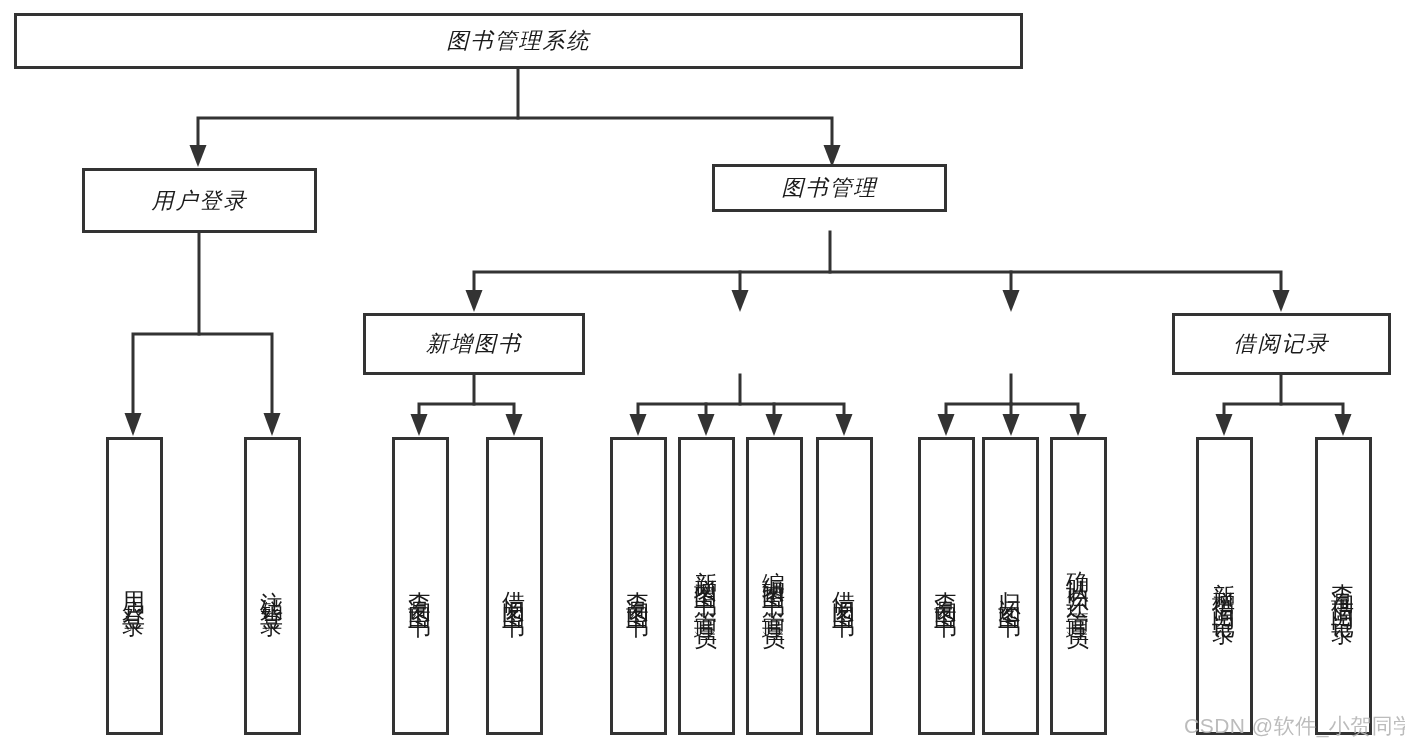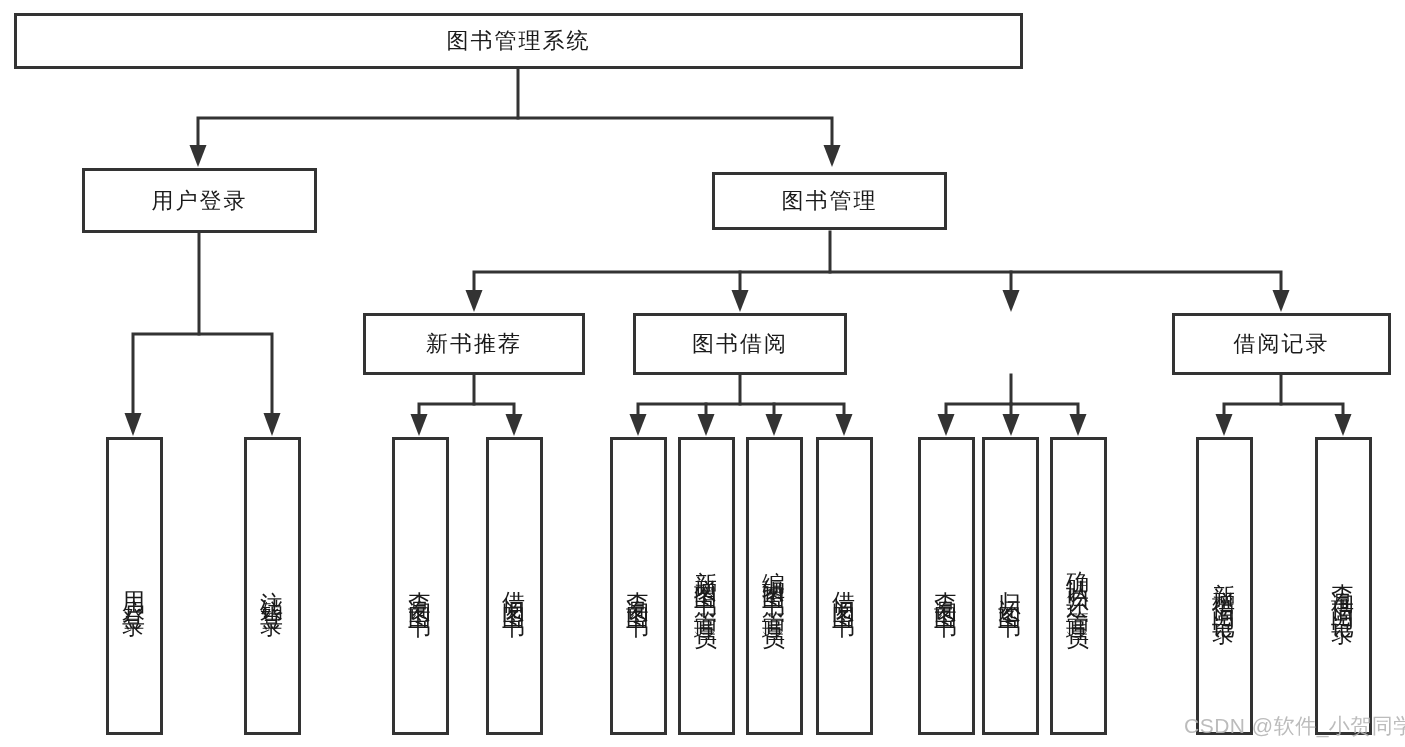--- a/index.html
+++ b/index.html
@@ -24,20 +24,21 @@
     background:#ffffff;
     color:#1a1a1a;
     display:flex;
     align-items:center;
     justify-content:center;
     text-align:center;
   }
   .h {
     font-size:22px;
     letter-spacing:2px;
+    font-style:italic;
   }
   .v {
     writing-mode:vertical-rl;
     text-orientation:mixed;
     font-size:23px;
     letter-spacing:8px;
     padding-top:6px;
     width:57px;
     top:437px;
     height:298px;
@@ -114,24 +115,23 @@
       <polygon points="1069.5,414 1086.5,414 1078,436"></polygon>
 
       <polygon points="1215.5,414 1232.5,414 1224,436"></polygon>
       <polygon points="1334.5,414 1351.5,414 1343,436"></polygon>
     </g>
   </svg>
 
   <div class="node h" style="left:14px;top:13px;width:1009px;height:56px">图书管理系统</div>
 
   <div class="node h" style="left:82px;top:168px;width:235px;height:65px">用户登录</div>
-  <div class="node h" style="left:712px;top:172px;width:235px;height:58px">图书管理</div>
+  <div class="node h" style="left:712px;top:164px;width:235px;height:48px">图书管理</div>
 
-  <div class="node h" style="left:363px;top:313px;width:222px;height:62px">新书推荐</div>
-  <div class="node h" style="left:633px;top:313px;width:214px;height:62px">图书借阅</div>
+  <div class="node h" style="left:363px;top:313px;width:222px;height:62px">新增图书</div>
   <div class="node h" style="left:1172px;top:313px;width:219px;height:62px">借阅记录</div>
 
   <div class="node v" style="left:106px">用户登录</div>
   <div class="node v" style="left:244px">注销登录</div>
 
   <div class="node v" style="left:392px">查询图书</div>
   <div class="node v" style="left:486px">借阅图书</div>
 
   <div class="node v" style="left:610px">查询图书</div>
   <div class="node v" style="left:678px">新增图书（管理员）</div>

